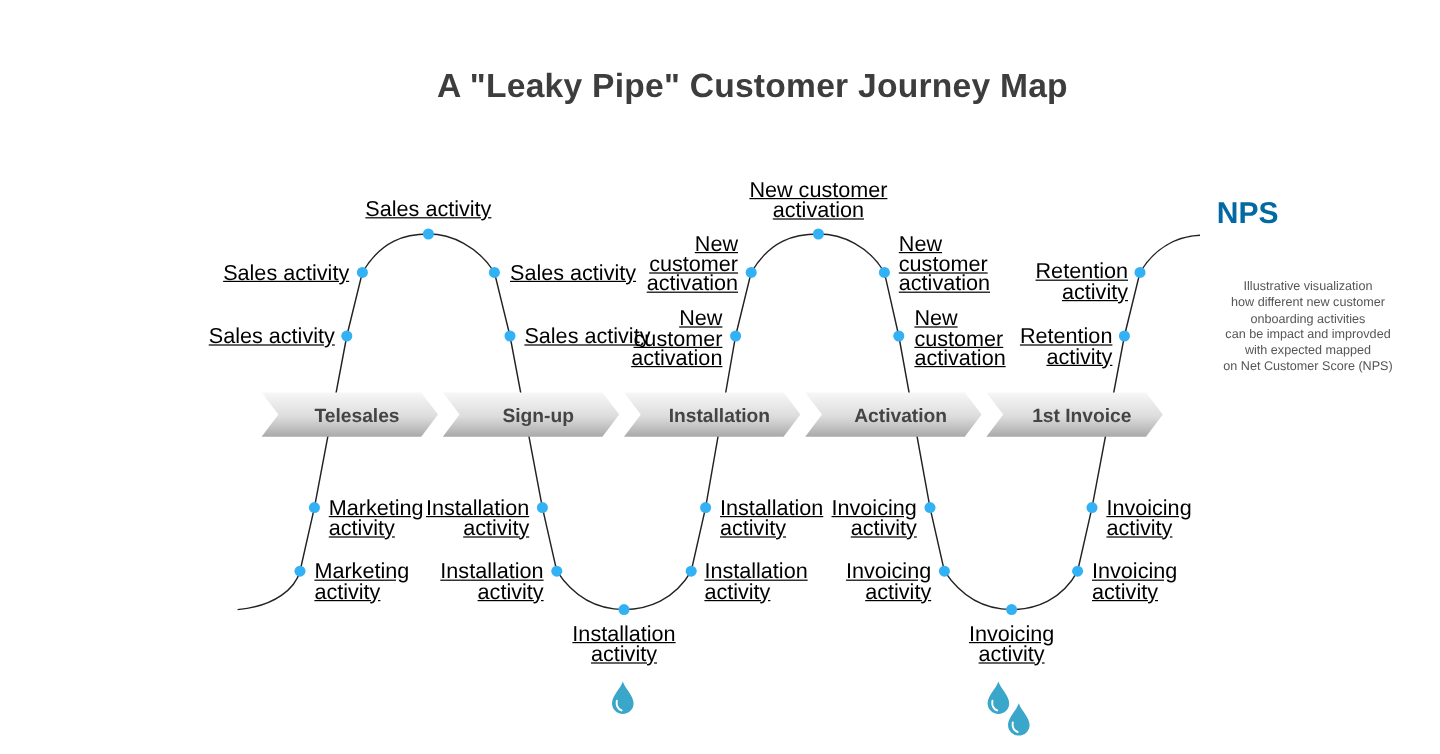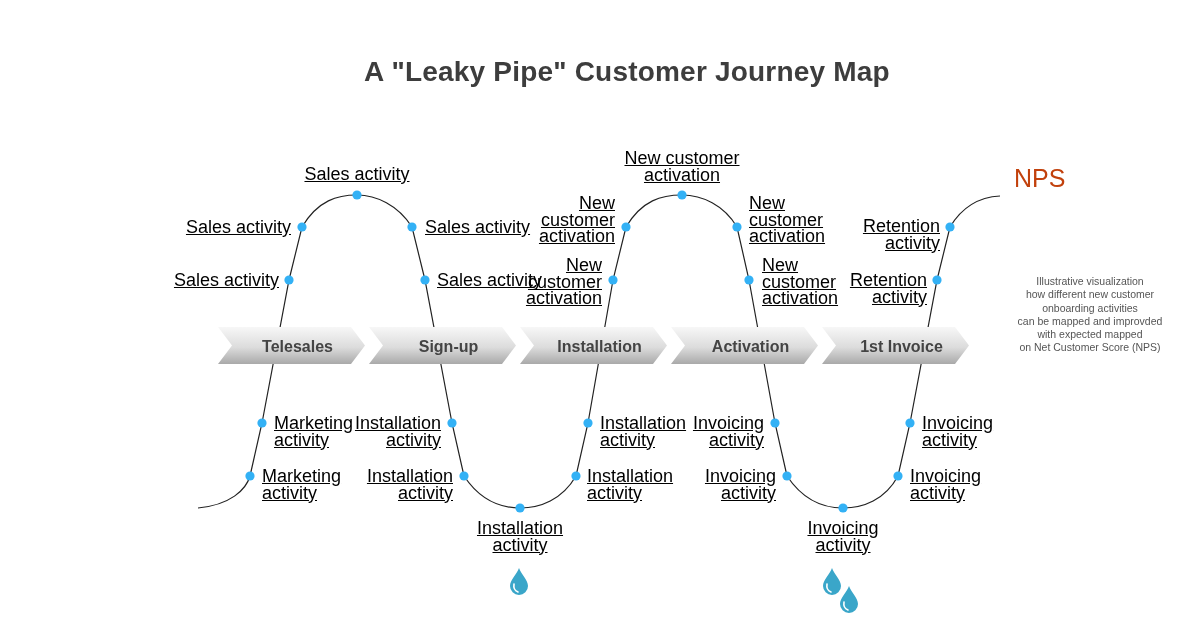--- a/index.html
+++ b/index.html
@@ -1,23 +1,23 @@
 <!DOCTYPE html>
 <html><head>
 <meta charset="utf-8">
 <style>
   html, body { margin: 0; padding: 0; background: #ffffff; }
   body { width: 1200px; height: 628px; position: relative; overflow: hidden;
          font-family: "Liberation Sans", "DejaVu Sans", sans-serif; }
   #title { position: absolute; left: 0; width: 1254px; top: 56px; text-align: center;
            font-size: 28px; font-weight: bold; color: #3d3d3d; letter-spacing: 0.2px; }
   #nps-label { position: absolute; left: 1014px; top: 164px; font-size: 25px;
-               font-weight: normal; color: #c2410c; }
+               font-weight: bold; color: #0369a1; }
   #note { position: absolute; left: 1000px; top: 233px; width: 180px; text-align: center;
-          font-size: 10.5px; line-height: 13.3px; color: #555555; margin-top: 42px; }
+          font-size: 10.5px; line-height: 13.3px; color: #555555; }
   #note div { white-space: nowrap; }
   svg#diagram { position: absolute; left: 0; top: 0; }
   .lbl { position: absolute; font-size: 18px; line-height: 16.5px; color: #000000; white-space: nowrap; text-decoration: underline; }
   .lbl.r { text-align: right; }
   .lbl.c { text-align: center; }
   .stage-text { font-family: "Liberation Sans", "DejaVu Sans", sans-serif; font-weight: bold; font-size: 16px; fill: #444444; }
 </style>
 </head>
 <body>
 
@@ -224,16 +224,16 @@
       <div>activity</div>
     </div>
   </div>
 
 <div id="nps-label">NPS</div>
 
 <div id="note">
   <div>Illustrative visualization</div>
   <div>how different new customer</div>
   <div>onboarding activities</div>
-  <div>can be mapped and improvded</div>
+  <div>can be impact and improvded</div>
   <div>with expected mapped</div>
   <div>on Net Customer Score (NPS)</div>
 </div>
 
 </body></html>

